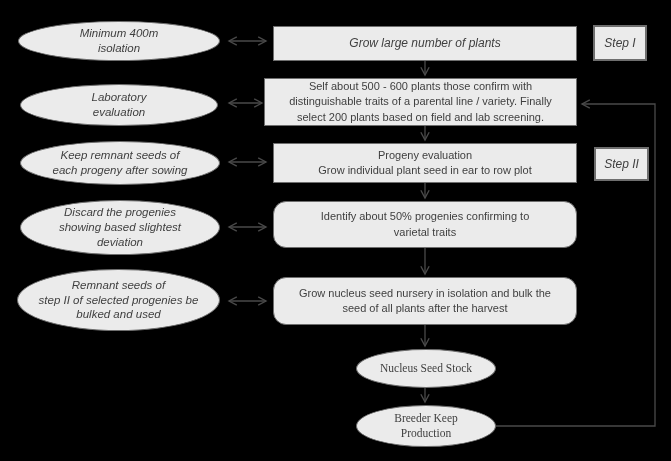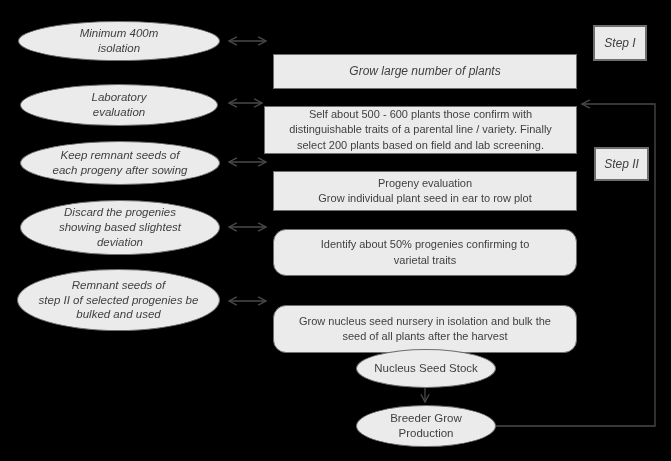--- a/index.html
+++ b/index.html
@@ -36,26 +36,26 @@
   }
   .ellipse {
     border-radius: 50%;
     font-style: italic;
     font-size: 11.5px;
     line-height: 1.3;
     padding: 2px 6px;
   }
   .ellipse.plain {
     font-style: normal;
+    font-family: Liberation Serif, serif;
   }
   .box {
     font-size: 11px;
     line-height: 1.4;
     padding: 2px 8px;
-    margin-top: 28px;
   }
   .box.italic {
     font-style: italic;
     font-size: 12px;
   }
   .stage {
     position: absolute;
     display: flex;
     align-items: center;
     justify-content: center;
@@ -143,17 +143,17 @@
     <span>Step I</span>
   </div>
   <div class="stage" style="left:586px; top:147px; width:55px; height:34px;">
     <span>Step II</span>
   </div>
 
   <div class="node ellipse plain" style="left:356px; top:349px; width:140px; height:39px;">
     <span>Nucleus Seed Stock</span>
   </div>
   <div class="node ellipse plain" style="left:356px; top:405px; width:140px; height:42px;">
-    <span>Breeder Grow
+    <span>Breeder Keep
 Production</span>
   </div>
 
 </div>
 
 </body></html>

